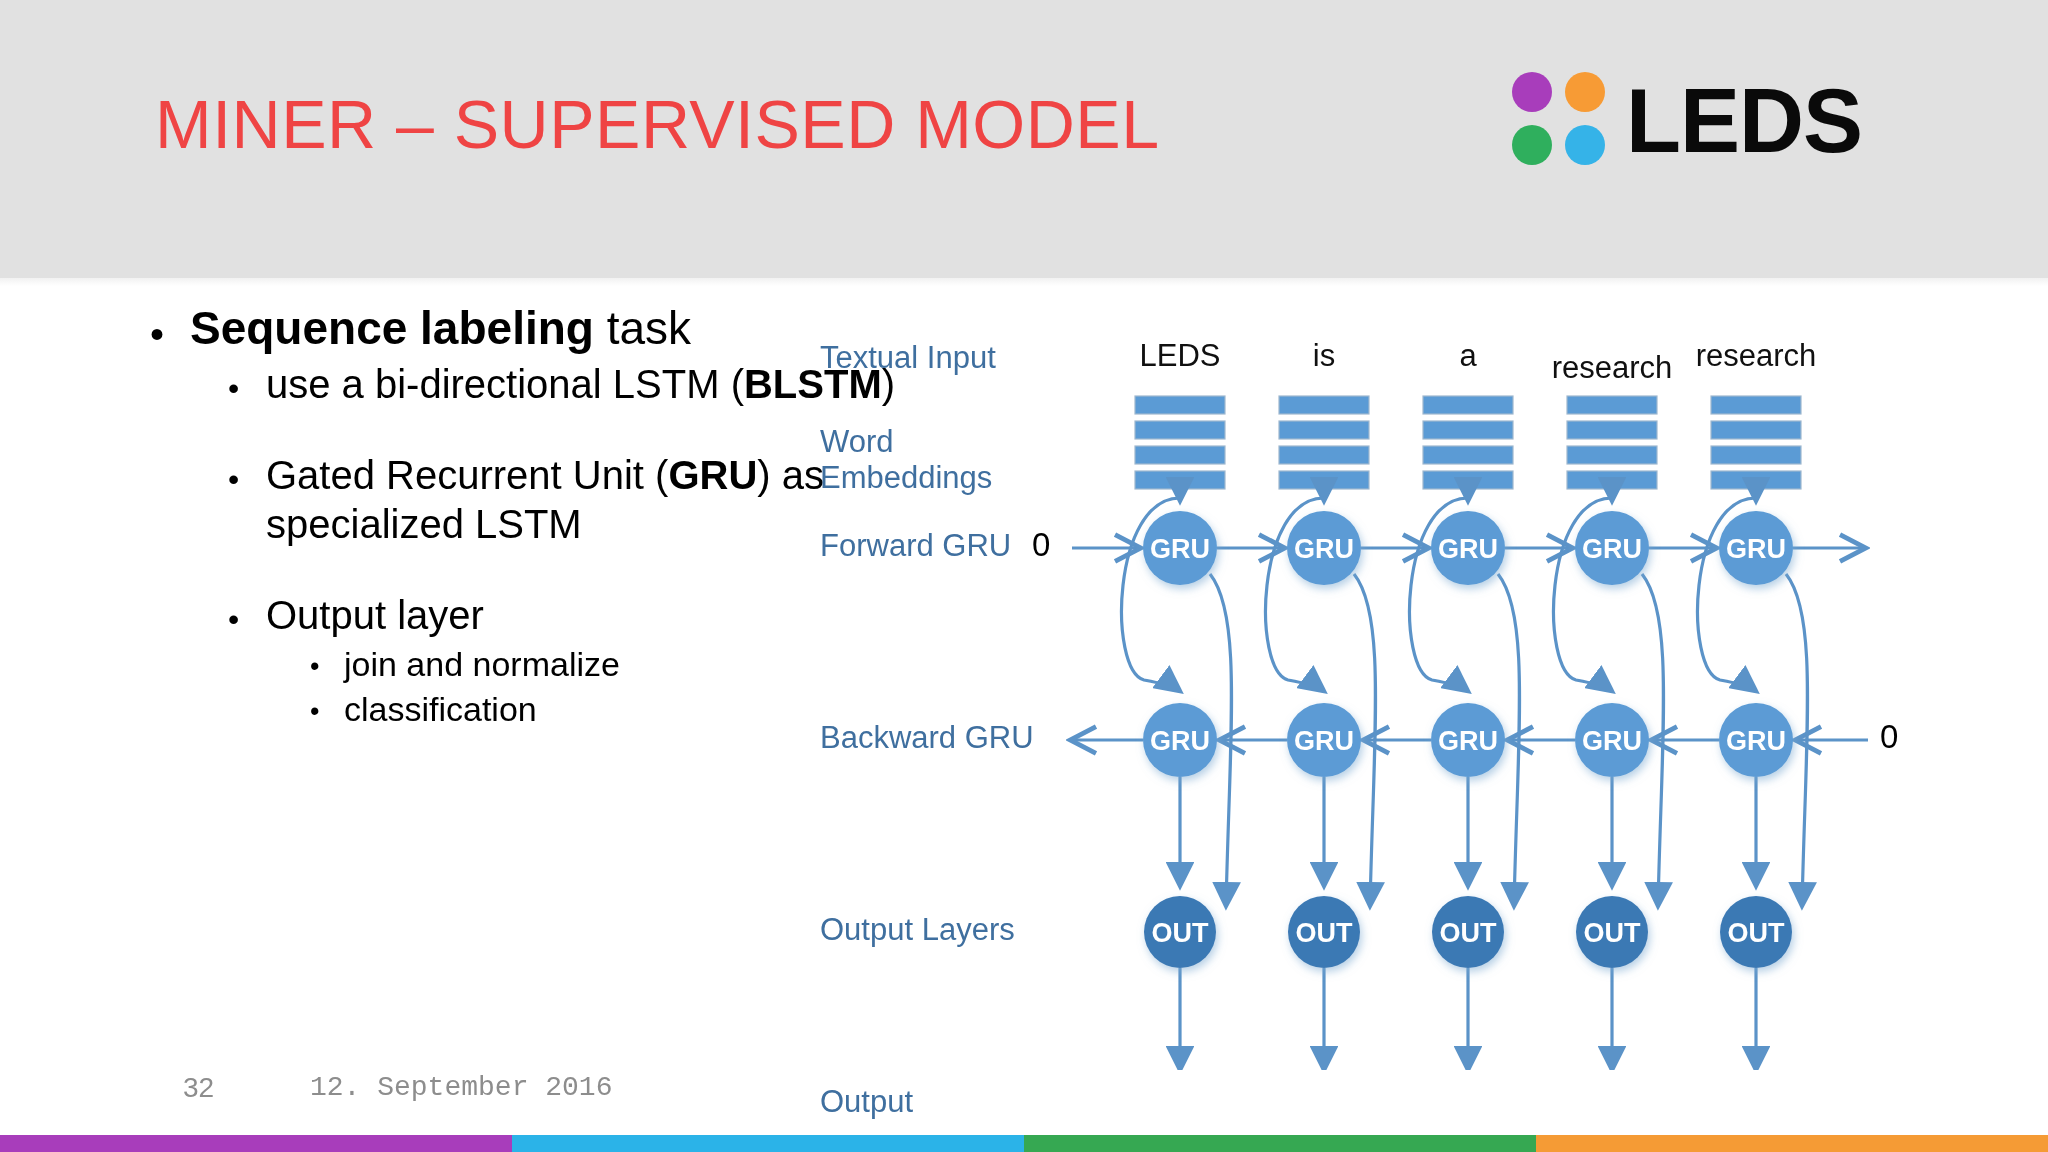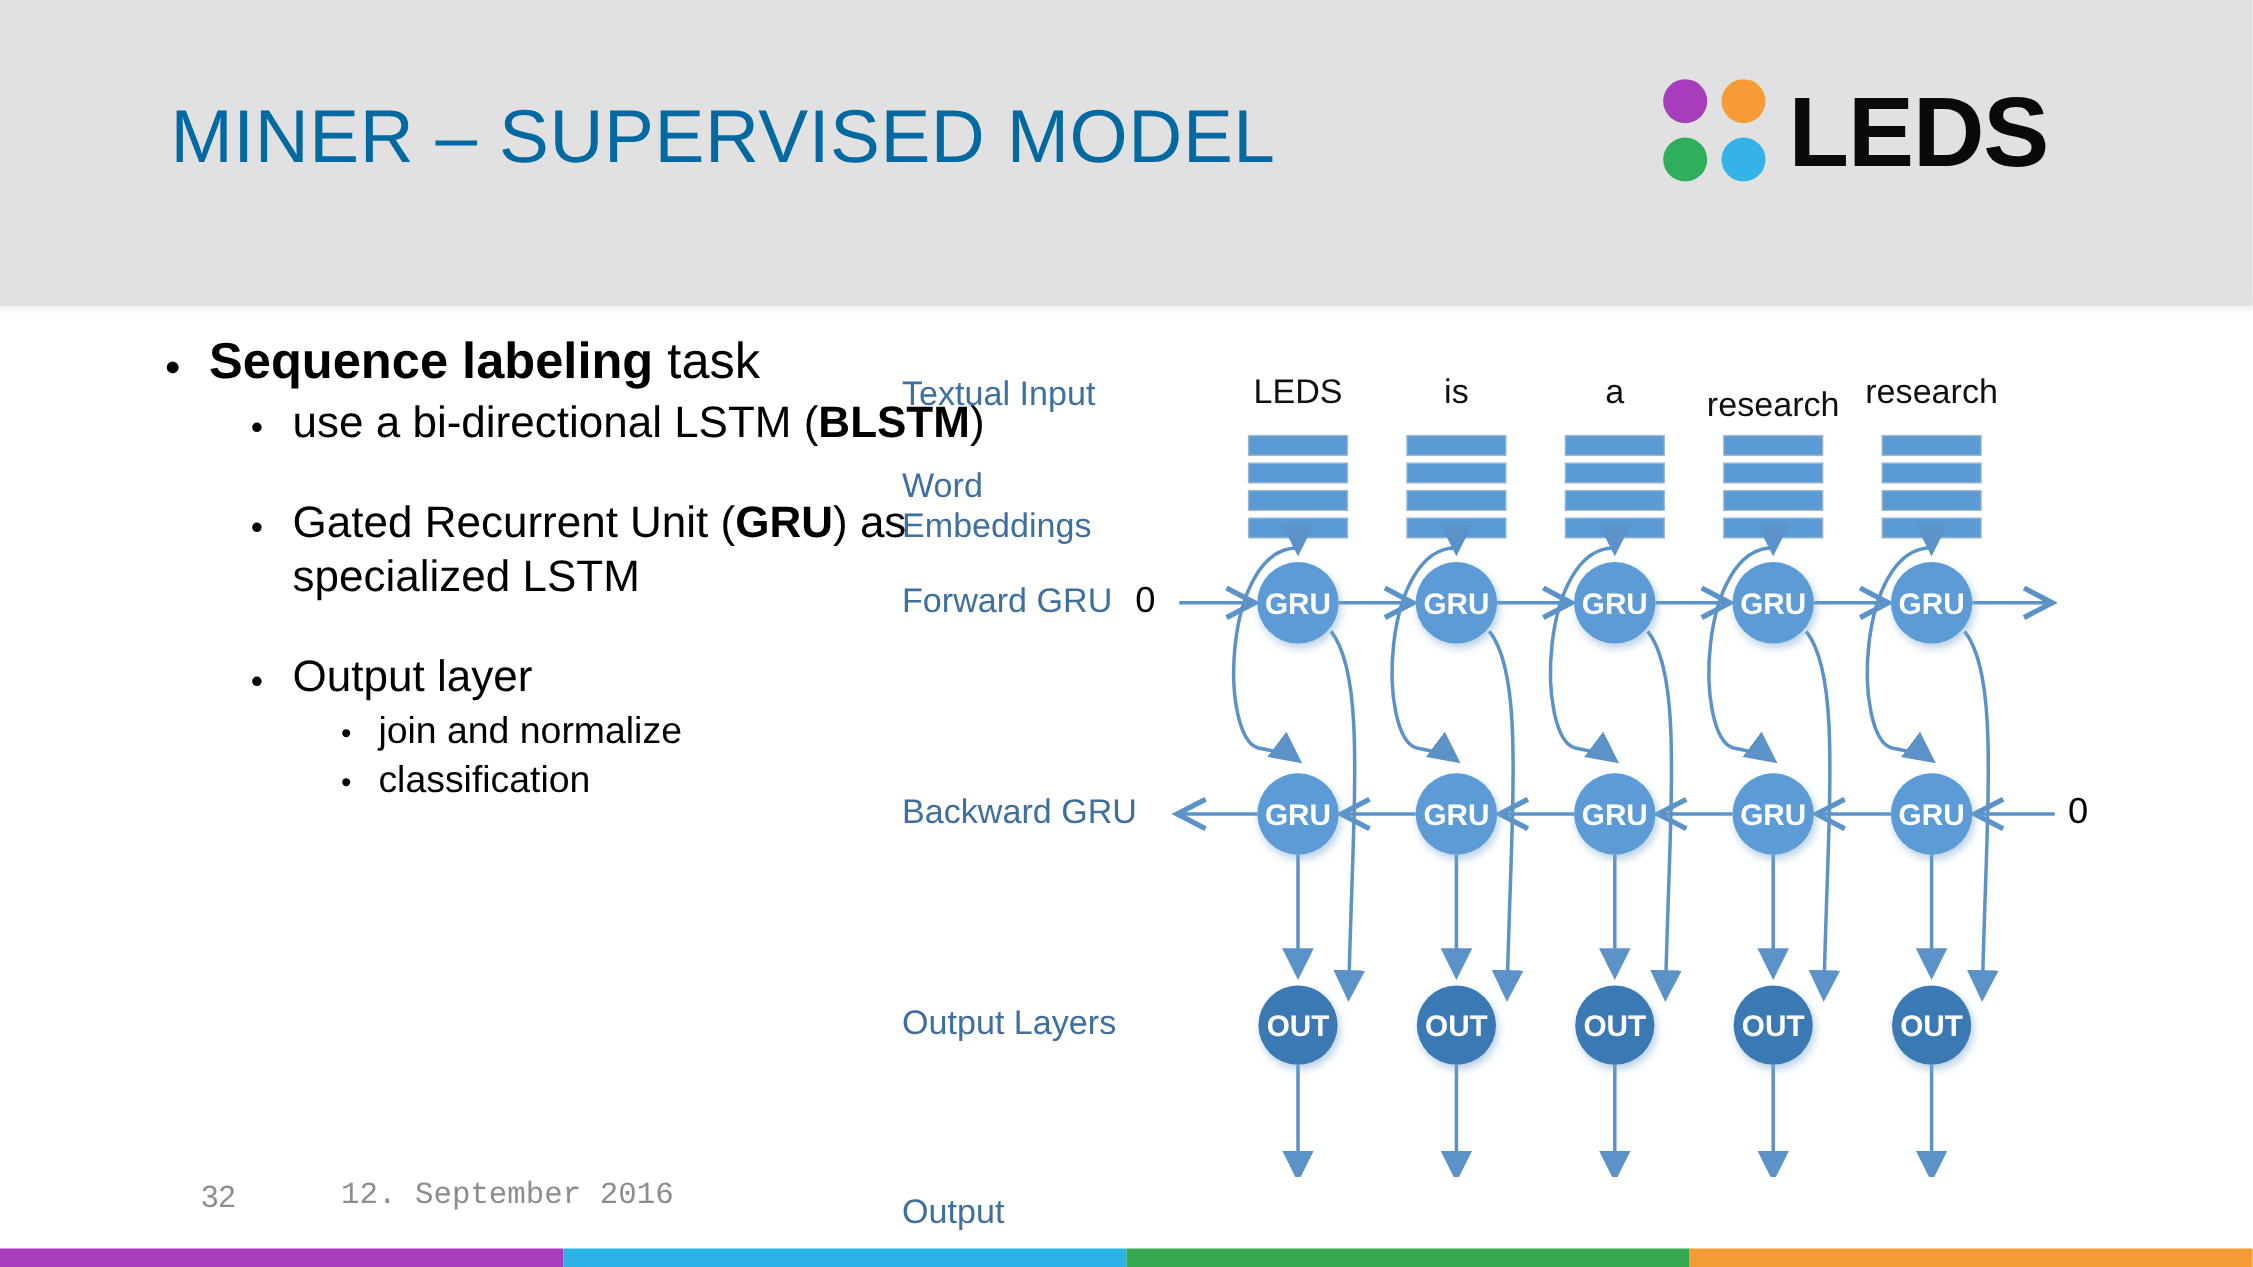--- a/index.html
+++ b/index.html
@@ -12,21 +12,21 @@
   .header-band {
     position:absolute; left:0; top:0; width:2048px; height:278px;
     background:#e1e1e1;
   }
   .header-fade {
     position:absolute; left:0; top:268px; width:2048px; height:18px;
     background:linear-gradient(to bottom, rgba(225,225,225,1), rgba(255,255,255,0));
   }
   .slide-title {
     position:absolute; left:155px; top:85px;
-    font-size:68px; font-weight:400; color:#0369a1;
+    font-size:68px; font-weight:400; color:#ef4444;
     letter-spacing:0.5px; white-space:nowrap;
     font-family:"Liberation Sans", sans-serif;
   }
 
   
   .logo { position:absolute; left:1512px; top:72px; display:flex; align-items:center; }
   .logo-dots {
     width:98px; height:98px; display:grid;
     grid-template-columns:1fr 1fr; grid-template-rows:1fr 1fr;
     gap:8px;

